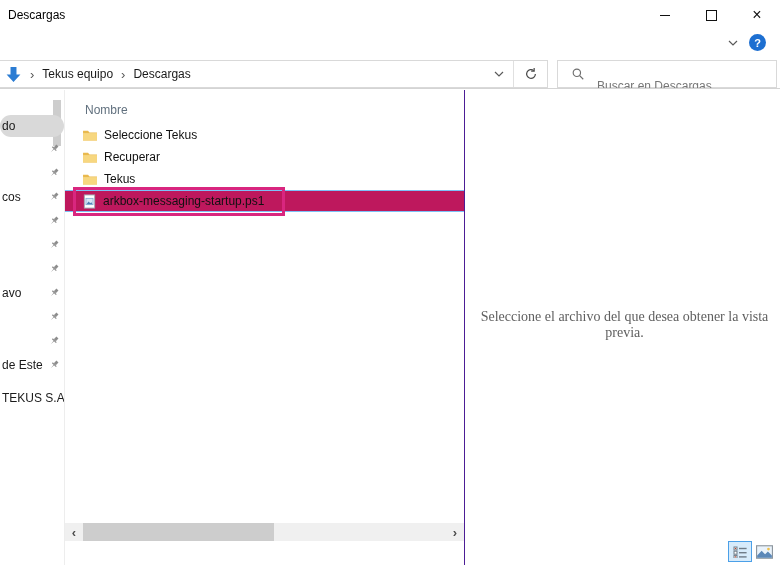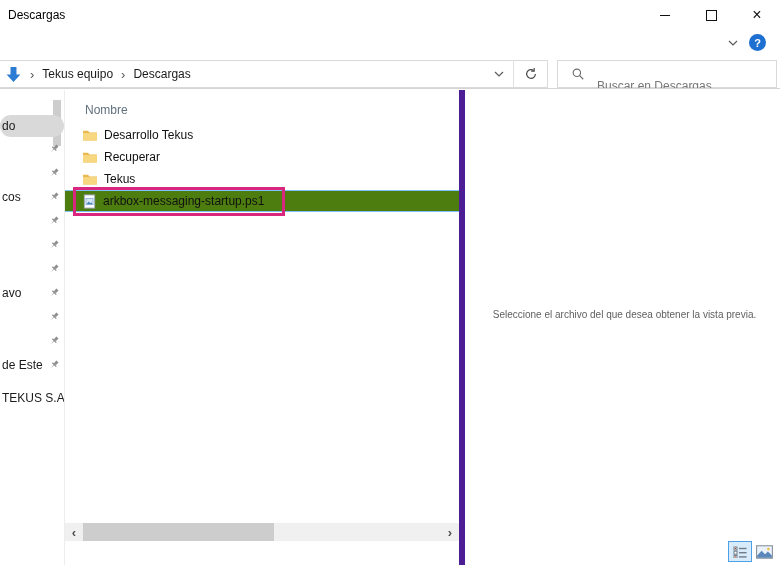--- a/index.html
+++ b/index.html
@@ -50,41 +50,41 @@
   .navpane{position:absolute;left:0;top:1px;width:64px;bottom:0;padding-top:25px;box-sizing:border-box;overflow:hidden;}
   .nav-item{height:24px;display:flex;align-items:center;position:relative;}
   .nav-item.selected{height:22px;background:var(--nav-selected-bg,#d9d9d9);border-radius:11px;}
   .nav-item.gap{margin-top:9px;}
   .nav-label{margin-left:2px;white-space:nowrap;color:#1a1a1a;}
   .pin{position:absolute;right:4px;top:50%;margin-top:-6px;width:12px;height:12px;}
   .nav-thumb{position:absolute;left:53px;top:10px;width:8px;height:46px;background:#cdcdcd;}
 
   
   .filepane{position:absolute;left:64px;top:1px;width:401px;bottom:0;background:#fff;
-    border-left:1px solid #ededed;border-right:6px solid #4c1d95;box-sizing:border-box;}
+    border-left:1px solid #ededed;border-right:1px solid #4c1d95;box-sizing:border-box;}
   .col-header{position:absolute;left:20px;top:13px;color:#61707e;}
   .rows{position:absolute;left:0;right:0;top:34px;}
   .file-row{height:22px;display:flex;align-items:center;position:relative;background:#fff;}
-  .file-row.selected{background:#4d7c0f;box-shadow:inset 0 1px 0 var(--selection-border,#7cc1f7),inset 0 -1px 0 var(--selection-border,#7cc1f7);}
+  .file-row.selected{background:#be185d;box-shadow:inset 0 1px 0 var(--selection-border,#7cc1f7),inset 0 -1px 0 var(--selection-border,#7cc1f7);}
   .file-icon{margin-left:17px;margin-right:6px;display:flex;flex:none;}
   .file-name{white-space:nowrap;color:#111;}
   .annotation{position:absolute;left:8px;top:97px;width:212px;height:29px;
     border:3px solid var(--annotation-box,#d9267f);box-sizing:border-box;pointer-events:none;z-index:5;}
 
   
   .hscroll{position:absolute;left:0;right:0;top:433px;height:18px;background:#f0f0f0;}
   .h-arrow{position:absolute;top:0;width:18px;height:18px;display:flex;align-items:center;justify-content:center;
     color:#4d4d4d;font-size:13px;font-weight:bold;background:#f0f0f0;}
   .h-arrow.left{left:0;}
   .h-arrow.right{right:0;}
   .h-thumb{position:absolute;left:18px;top:0;width:191px;height:18px;background:#cdcdcd;}
 
   
   .previewpane{position:absolute;left:465px;top:1px;right:0;bottom:0;background:#fff;}
-  .preview-msg{position:absolute;left:5px;right:1px;top:219px;text-align:center;color:#5f5f5f;font-size:10px;}
+  .preview-msg{position:absolute;left:5px;right:1px;top:219px;text-align:center;color:#5f5f5f;font-size:14px;font-family:Liberation Serif, serif;}
 
   
   .viewbtns{position:absolute;right:7px;bottom:3px;display:flex;align-items:flex-end;gap:3px;}
   .vb-details{width:24px;height:21px;border:1px solid #4ba0e8;background:#d7ebfb;box-sizing:border-box;
     display:flex;align-items:center;justify-content:center;}
   .vb-thumbs{width:18px;height:15px;box-sizing:border-box;display:flex;align-items:center;justify-content:center;margin-bottom:3px;}
 </style>
 </head>
 <body>
 
@@ -284,21 +284,21 @@
       <div class="rows">
 
       <div class="file-row">
             <span class="file-icon">
               <svg viewBox="0 0 16 14" width="16" height="13">
                 <path d="M.5 1.8 h5.4 l1.5 1.9 H15.5 V12.4 H.5 Z" style="fill:#e9b94e"></path>
                 <path d="M.5 4.4 H15.5 V12.4 H.5 Z" style="fill:#f7d780"></path>
               </svg>
             </span>
 
-            <span class="file-name">Desarrollo Tekus</span>
+            <span class="file-name">Seleccione Tekus</span>
           </div>
           <div class="file-row">
             <span class="file-icon">
               <svg viewBox="0 0 16 14" width="16" height="13">
                 <path d="M.5 1.8 h5.4 l1.5 1.9 H15.5 V12.4 H.5 Z" style="fill:#e9b94e"></path>
                 <path d="M.5 4.4 H15.5 V12.4 H.5 Z" style="fill:#f7d780"></path>
               </svg>
             </span>
 
             <span class="file-name">Recuperar</span>

